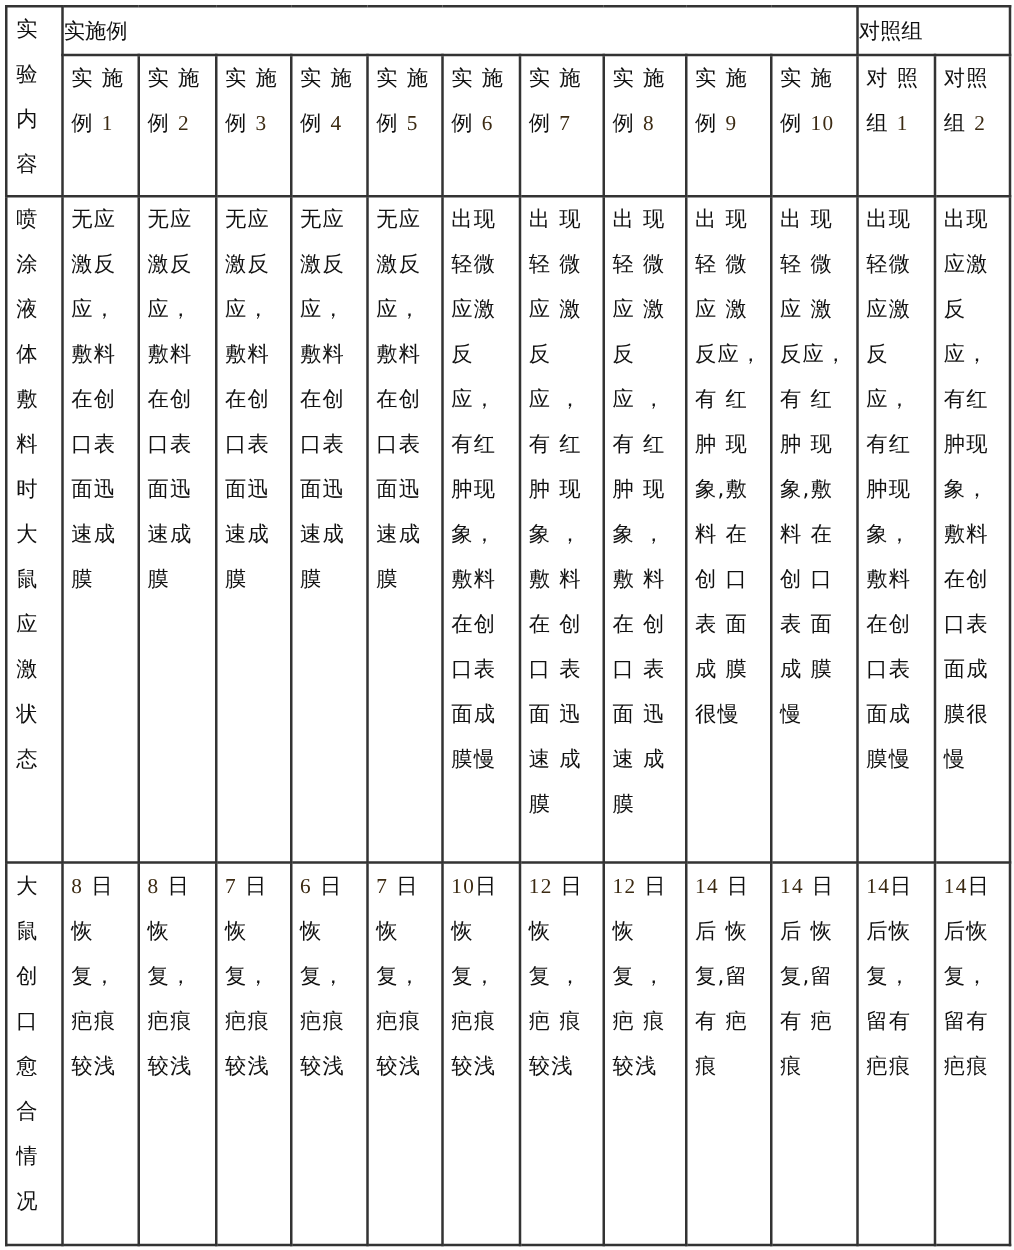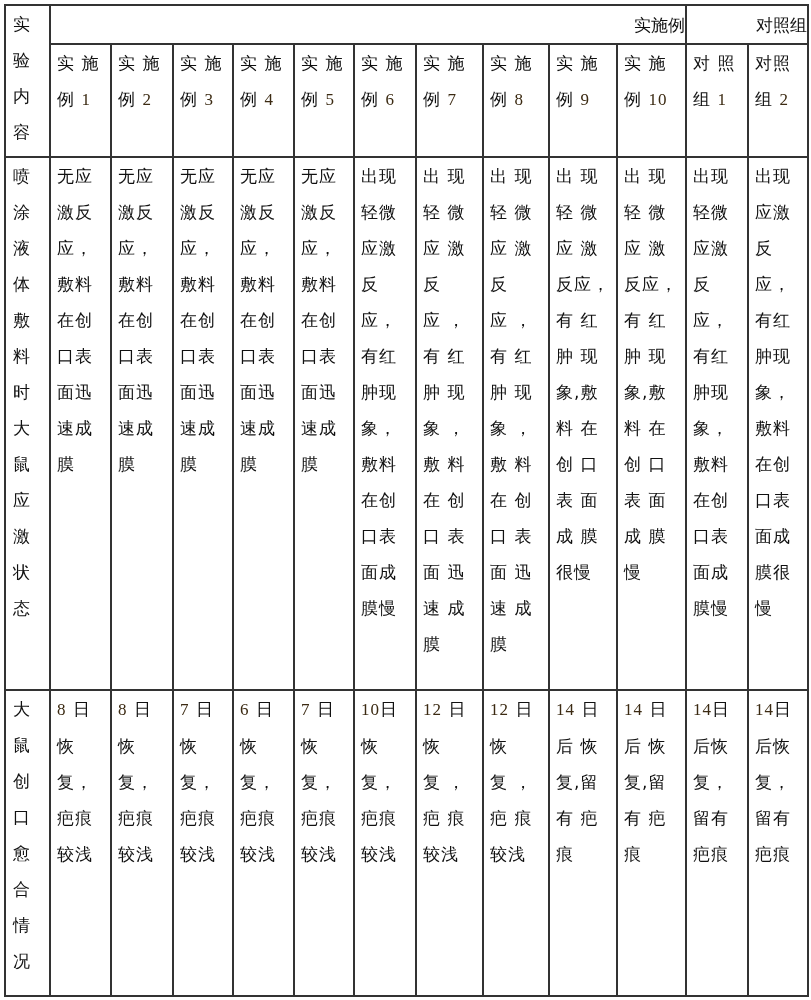--- a/index.html
+++ b/index.html
@@ -6,21 +6,21 @@
   body { width:811px; height:1000px; position:relative; overflow:hidden;
          font-family:"DejaVu Sans", "Liberation Sans", sans-serif; color:#111; }
   table { position:absolute; left:4px; top:4px; border-collapse:collapse;
           table-layout:fixed; width:803px; }
   td { border:2px solid #333; vertical-align:top; padding:0; font-size:17px;
        line-height:36px; }
   .rowhead { padding-left:7px; }
   .cell { padding-left:6px; padding-right:2px; }
   .line { display:block; white-space:nowrap; letter-spacing:1px; }
   .num { font-family:"Liberation Serif", serif; color:#3b2a12; }
-  .grp { text-align:right; vertical-align:middle; line-height:26px;margin-left:37px; }
+  .grp { text-align:left; vertical-align:middle; line-height:26px;margin-left:37px; }
 </style>
 </head>
 <body>
 
 <table>
   <colgroup>
     <col style="width:45px">
       <col style="width:61px">
       <col style="width:62px">
       <col style="width:60px">

